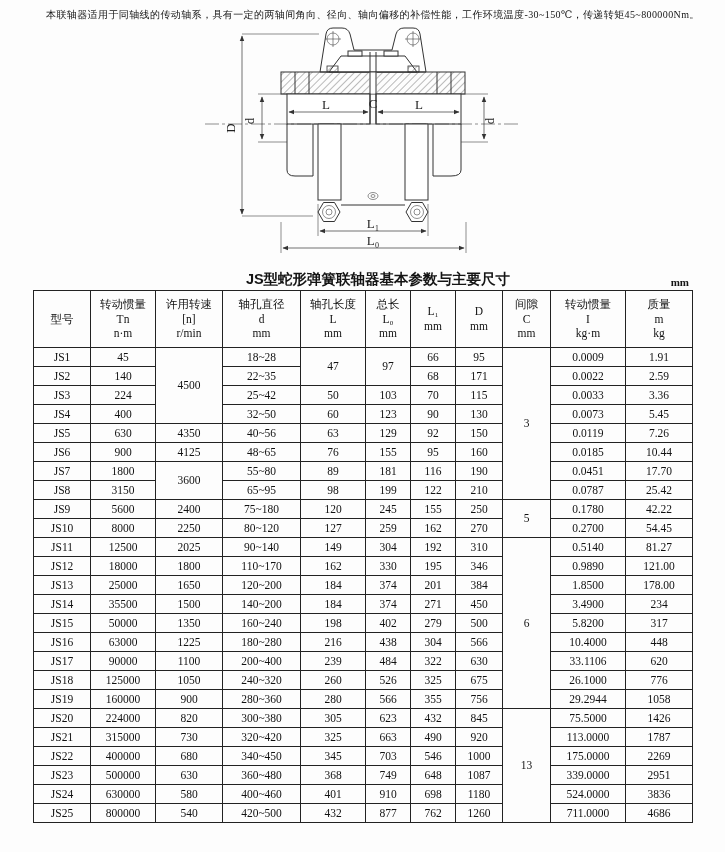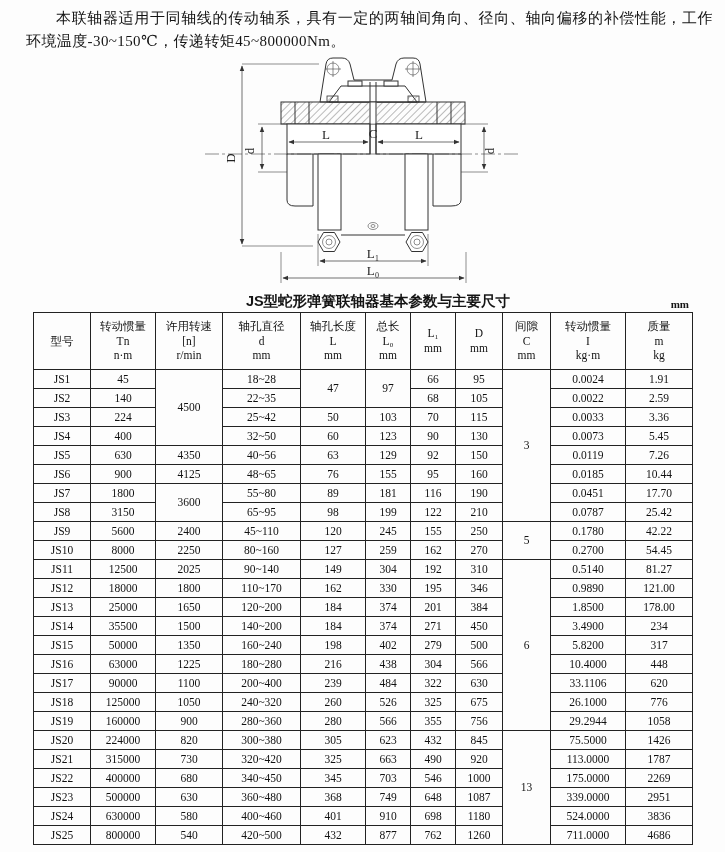--- a/index.html
+++ b/index.html
@@ -4,32 +4,32 @@
 <style>
   html,body{margin:0;padding:0;}
   body{
     width:725px;height:852px;overflow:hidden;
     background:#fdfdfd;color:#141414;
     font-family:"Liberation Serif","DejaVu Serif",serif;
     position:relative;
   }
   .intro{
     margin:7px 12px 0 26px;
-    font-size:15px;line-height:1.5;
+    font-size:10px;line-height:1.5;
     text-align:justify;text-indent:2em;
     letter-spacing:0.4px;
   }
   .diagram-wrap{
     width:360px;height:236px;
     margin:2px auto 0 auto;
     position:relative;
   }
   .diagram-wrap svg{display:block;}
   .table-title-row{
-    position:relative;height:22px;margin-top:0px;padding-left:31px;
+    position:relative;height:22px;margin-top:8px;padding-left:31px;
   }
   .table-title{
     text-align:center;
     font-family:"Liberation Sans","DejaVu Sans",sans-serif;
     font-weight:bold;font-size:14.5px;line-height:22px;
   }
   .unit-label{
     position:absolute;right:36px;bottom:2px;
     font-size:11px;font-weight:bold;
   }
@@ -229,29 +229,29 @@
       <tr>
         <td>JS1</td>
         <td>45</td>
         <td rowspan="4">4500</td>
         <td>18~28</td>
         <td rowspan="2">47</td>
         <td rowspan="2">97</td>
         <td>66</td>
         <td>95</td>
         <td rowspan="8">3</td>
-        <td>0.0024</td>
+        <td>0.0009</td>
         <td>1.91</td>
       </tr>
       <tr>
         <td>JS2</td>
         <td>140</td>
         <td>22~35</td>
         <td>68</td>
-        <td>105</td>
+        <td>171</td>
         <td>0.0022</td>
         <td>2.59</td>
       </tr>
       <tr>
         <td>JS3</td>
         <td>224</td>
         <td>25~42</td>
         <td>50</td>
         <td>103</td>
         <td>70</td>
@@ -314,34 +314,34 @@
         <td>199</td>
         <td>122</td>
         <td>210</td>
         <td>0.0787</td>
         <td>25.42</td>
       </tr>
       <tr>
         <td>JS9</td>
         <td>5600</td>
         <td>2400</td>
-        <td>45~110</td>
+        <td>75~180</td>
         <td>120</td>
         <td>245</td>
         <td>155</td>
         <td>250</td>
         <td rowspan="2">5</td>
         <td>0.1780</td>
         <td>42.22</td>
       </tr>
       <tr>
         <td>JS10</td>
         <td>8000</td>
         <td>2250</td>
-        <td>80~160</td>
+        <td>80~120</td>
         <td>127</td>
         <td>259</td>
         <td>162</td>
         <td>270</td>
         <td>0.2700</td>
         <td>54.45</td>
       </tr>
       <tr>
         <td>JS11</td>
         <td>12500</td>

